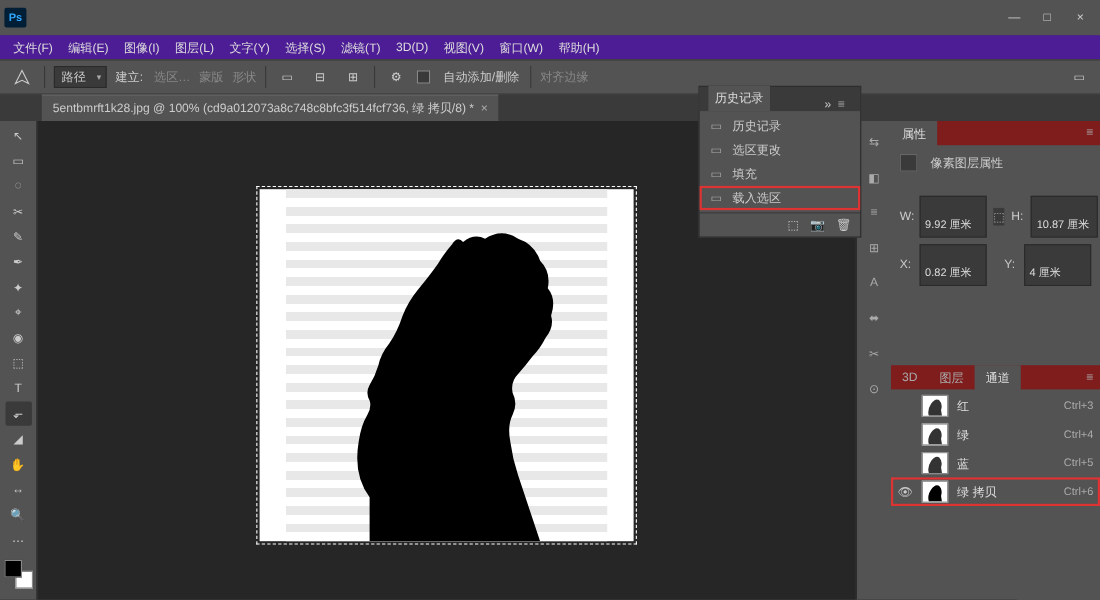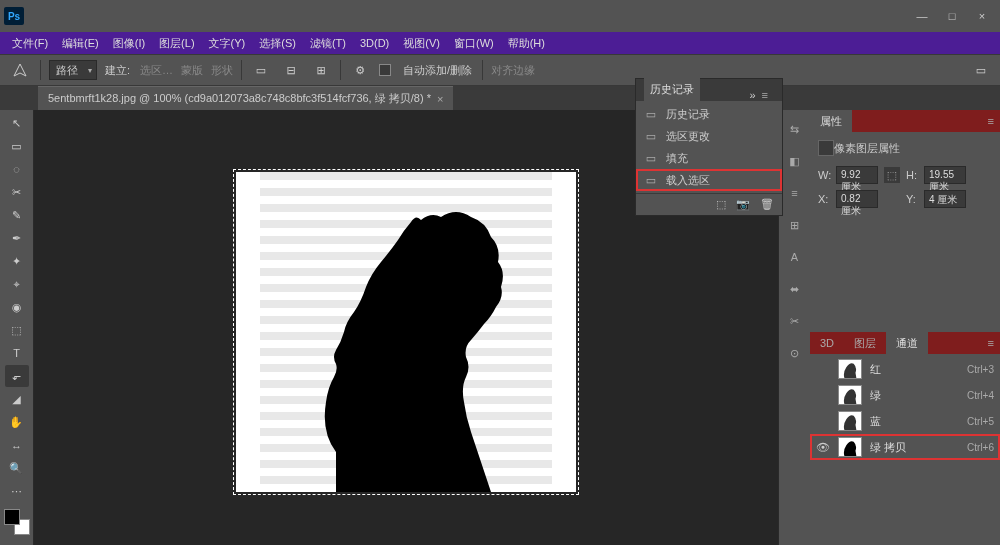--- a/index.html
+++ b/index.html
@@ -34,26 +34,26 @@
 .stripes{position:absolute;inset:0;background:repeating-linear-gradient(to bottom,#e8e8e8 0,#e8e8e8 8px,#fff 8px,#fff 16px);margin:0 24px}
 .silhouette{position:absolute;bottom:0;left:50%;transform:translateX(-50%);width:280px;height:300px}
 .right-strip{width:32px;background:#535353;border-left:1px solid #2a2a2a;display:flex;flex-direction:column;align-items:center;padding-top:8px;gap:10px}
 .strip-icon{width:22px;height:22px;display:flex;align-items:center;justify-content:center;color:#aaa;cursor:pointer}
 .panels{width:190px;background:#535353;display:flex;flex-direction:column}
 .panel-tabs{display:flex;background:#7f1d1d;height:22px;align-items:center}
 .panel-tab{padding:4px 10px;color:#aaa;cursor:pointer;font-size:11px}
 .panel-tab.active{background:#535353;color:#ddd}
 .panel-menu{margin-left:auto;padding:0 6px;color:#aaa;cursor:pointer}
 .properties-panel{padding:8px;flex:0 0 200px}
-.prop-header{display:flex;align-items:center;gap:0;margin-bottom:10px}
+.prop-header{display:flex;align-items:center;gap:12px;margin-bottom:22px}
 .prop-icon{width:16px;height:16px;background:#3a3a3a;border:1px solid #666}
 .prop-row{display:flex;gap:6px;margin-bottom:6px;align-items:center}
 .prop-field{display:flex;align-items:center;gap:4px}
 .prop-label{color:#ccc;width:14px}
-.prop-input{background:#3a3a3a;border:1px solid #2a2a2a;padding:2px 4px;width:42px;height:18px;color:#ddd;font-size:10px}
+.prop-input{background:#3a3a3a;border:1px solid #2a2a2a;padding:18px 4px;width:61px;height:18px;color:#ddd;font-size:10px}
 .link-icon{width:16px;height:16px;display:flex;align-items:center;justify-content:center;background:#3a3a3a;color:#aaa}
 .channels-panel{flex:1;display:flex;flex-direction:column}
 .channel-list{flex:1;padding:2px 0}
 .channel-row{display:flex;align-items:center;height:26px;padding:0 6px;gap:8px;cursor:pointer}
 .channel-row.highlighted{outline:2px solid #d33;outline-offset:-2px}
 .eye{width:14px;height:14px;display:flex;align-items:center;justify-content:center;color:#ccc}
 .thumb{width:24px;height:20px;background:#fff;border:1px solid #888;position:relative;overflow:hidden}
 .thumb-sil{position:absolute;inset:0}
 .channel-name{flex:1;color:#ddd}
 .channel-shortcut{color:#aaa;font-size:10px}
@@ -182,21 +182,21 @@
         <span>像素图层属性</span>
       </div>
       <div class="prop-row">
         <div class="prop-field">
           <span class="prop-label">W:</span>
           <div class="prop-input">9.92 厘米</div>
         </div>
         <div class="link-icon">⬚</div>
         <div class="prop-field">
           <span class="prop-label">H:</span>
-          <div class="prop-input">19.55 厘米</div>
+          <div class="prop-input">10.87 厘米</div>
         </div>
       </div>
       <div class="prop-row">
         <div class="prop-field">
           <span class="prop-label">X:</span>
           <div class="prop-input">0.82 厘米</div>
         </div>
         <div style="width:16px"></div>
         <div class="prop-field">
           <span class="prop-label">Y:</span>

